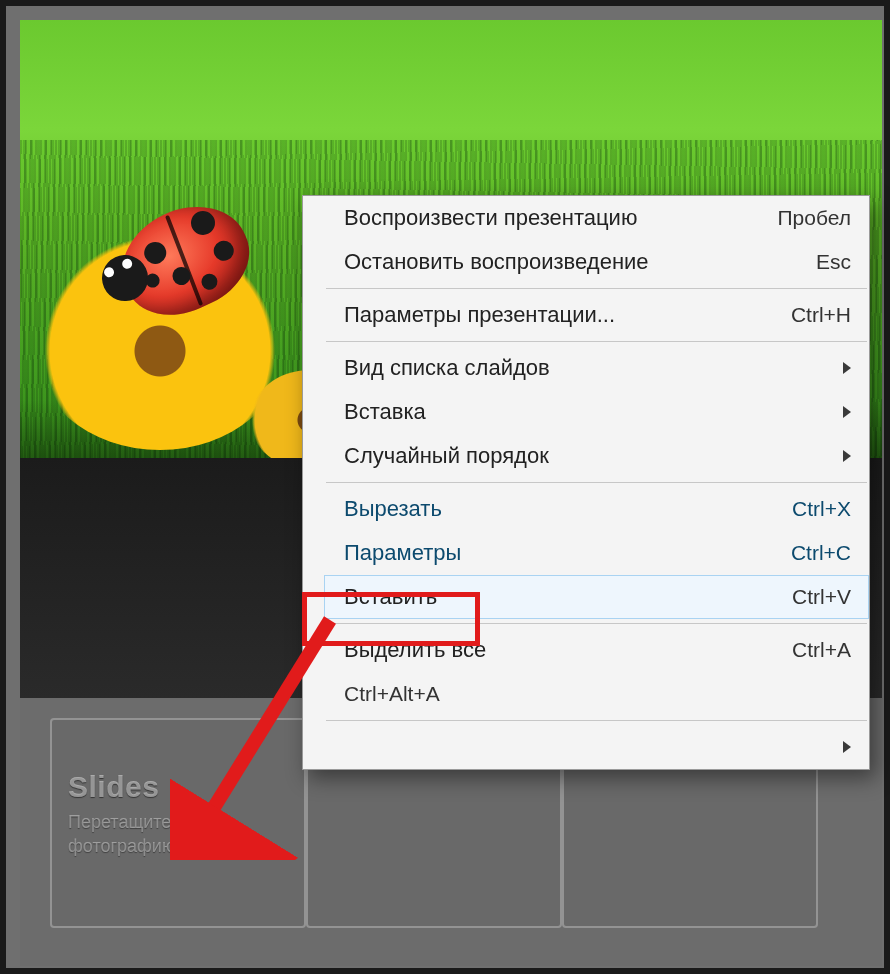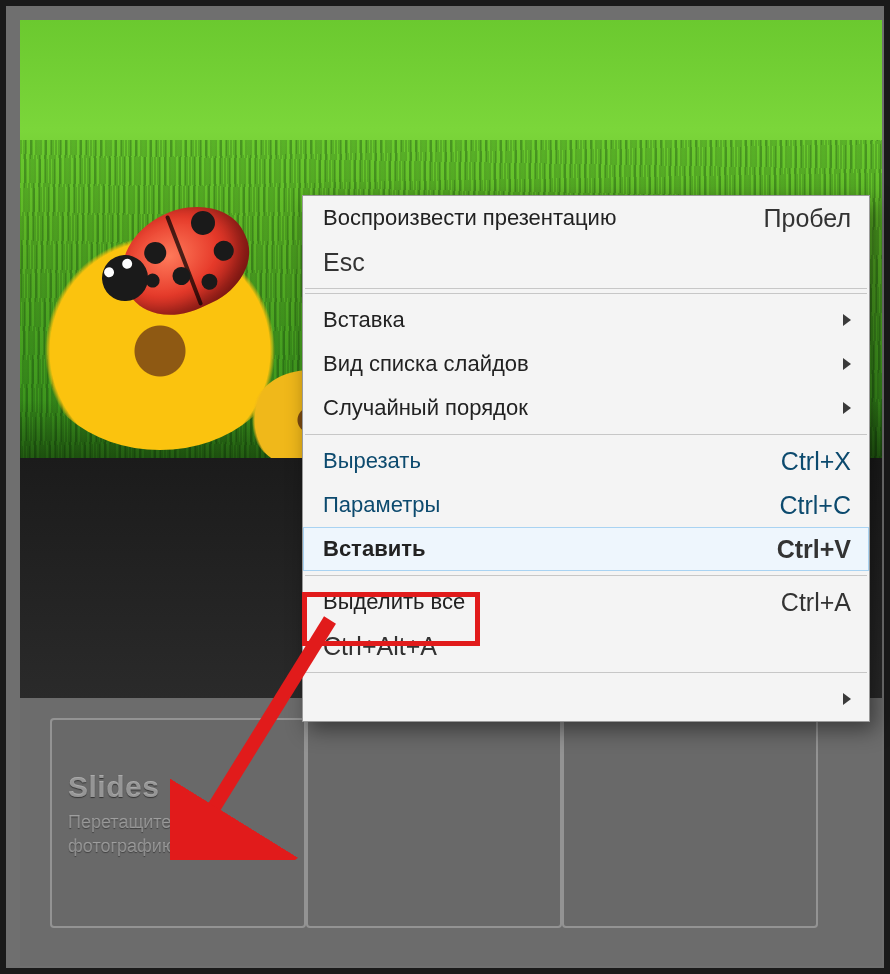--- a/index.html
+++ b/index.html
@@ -131,47 +131,47 @@
   
   .context-menu {
     position:absolute;
     left:296px; top:189px;
     width:568px;
     background:#f4f4f4;
     border:1px solid #9a9a9a;
     box-shadow: 6px 8px 20px rgba(0,0,0,0.45);
     font-size:22px;
     color:#222;
+    padding-left:21px;
   }
   .menu-item {
     display:flex; align-items:center;
     height:44px;
     padding: 0 18px 0 20px;
     position:relative;
   }
   .menu-item .label { flex:1 1 auto; white-space:nowrap; }
-  .menu-item .shortcut { color:#333; font-size:25px; }
+  .menu-item .shortcut { color:#333; font-size:21px; }
   .menu-item .arrow {
     width:0; height:0;
     border-left:8px solid #3a3a3a;
     border-top:6px solid transparent;
     border-bottom:6px solid transparent;
     margin-left:auto;
   }
   .menu-item.disabled .label,
   .menu-item.disabled .shortcut { color:#0c4a6e; }
   .menu-sep {
     height:1px; margin:4px 2px;
     background:#c7c7c7;
   }
   .menu-item.highlight {
     background:#eef6fd;
     outline:1px solid #a9d3f2;
     outline-offset:-1px;
-    font-weight:bold;
   }
   .red-box {
     position:absolute;
     left:296px; top:586px;
     width:178px; height:54px;
     border:5px solid #e11b1b;
     pointer-events:none;
   }
 
   
@@ -219,30 +219,35 @@
     <div class="slide-slot"></div>
     <div class="slide-slot"></div>
   </div>
 
   <div class="context-menu" id="ctx">
       <div class="menu-item">
         <span class="label">Воспроизвести презентацию</span>
         <span class="shortcut">Пробел</span>
       </div>
       <div class="menu-item">
+        <span class="label">Остановить воспроизведение</span>
         <span class="shortcut">Esc</span>
       </div>
       <div class="menu-sep"></div>
-      <div class="menu-sep"></div>
+      <div class="menu-item">
+        <span class="label">Параметры презентации...</span>
+        <span class="shortcut">Ctrl+H</span>
+      </div>
+      <div class="menu-sep"></div>
+      <div class="menu-item">
+        <span class="label">Вид списка слайдов</span>
+        <span class="arrow"></span>
+      </div>
       <div class="menu-item">
         <span class="label">Вставка</span>
-        <span class="arrow"></span>
-      </div>
-      <div class="menu-item">
-        <span class="label">Вид списка слайдов</span>
         <span class="arrow"></span>
       </div>
       <div class="menu-item">
         <span class="label">Случайный порядок</span>
         <span class="arrow"></span>
       </div>
       <div class="menu-sep"></div>
       <div class="menu-item disabled">
         <span class="label">Вырезать</span>
         <span class="shortcut">Ctrl+X</span>

